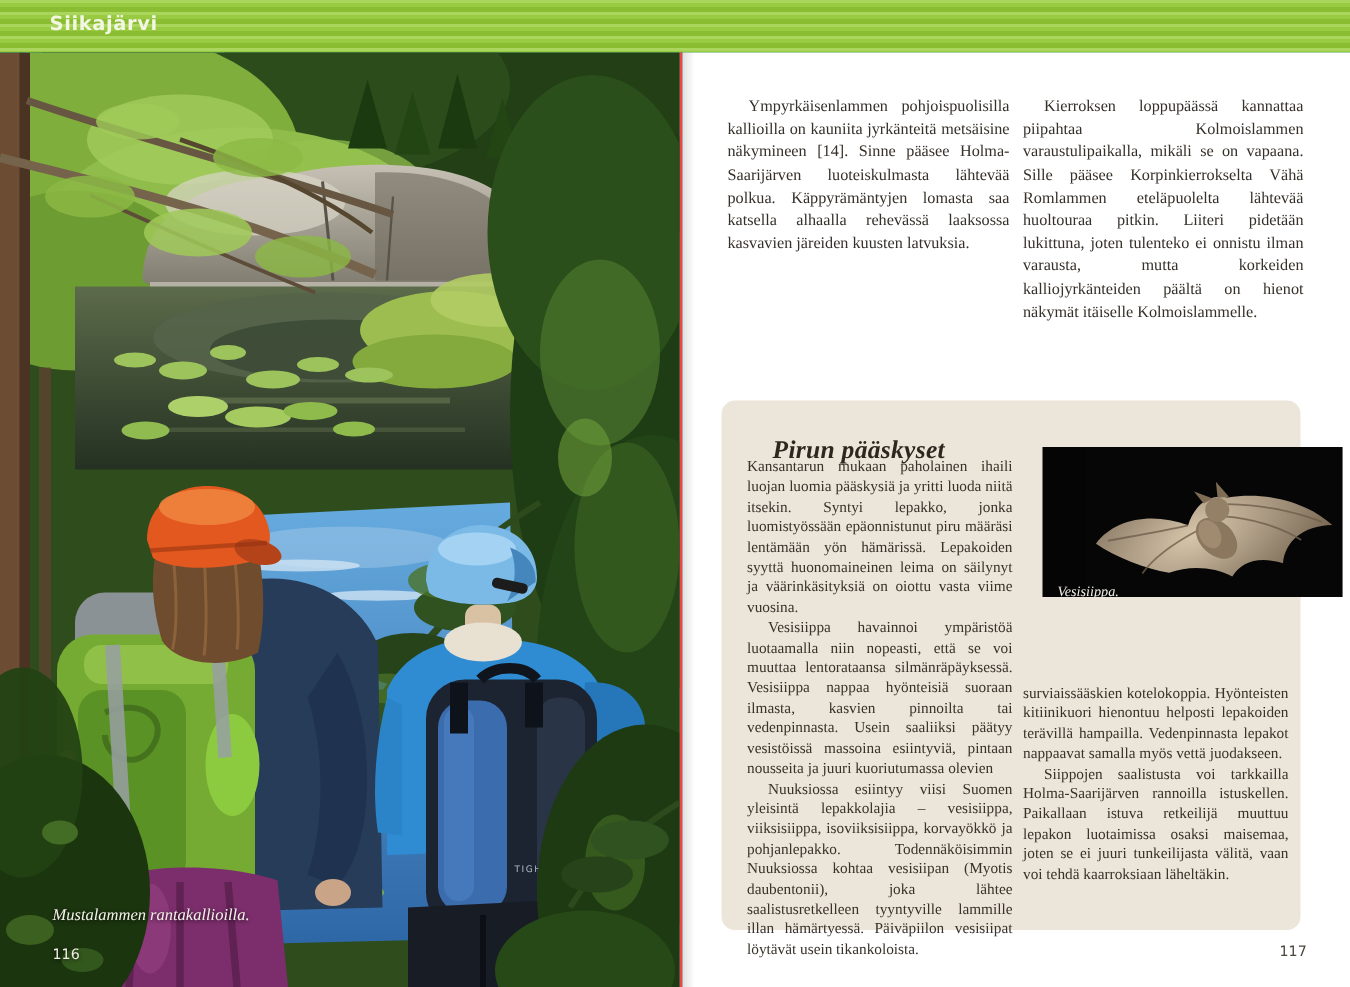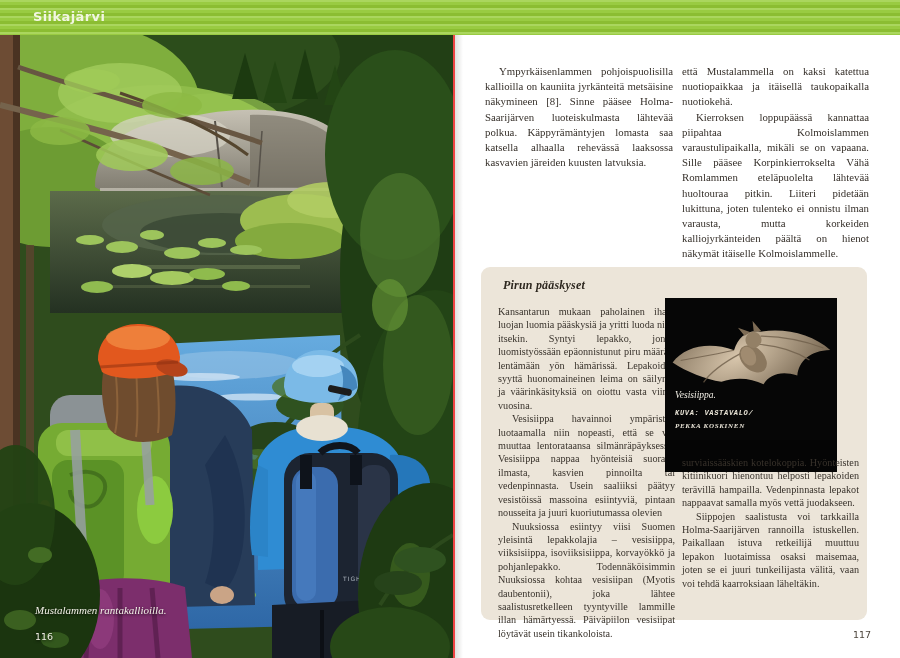--- a/index.html
+++ b/index.html
@@ -31,30 +31,30 @@
   .col{position:absolute;top:29px;width:188px;font-size:10.8px;line-height:15.2px;
     color:#36302a;text-align:justify;}
   .col1{left:30px;}
   .col2{left:227px;width:187px;}
   .col p,.s-col p{margin:0;}
   .indent{text-indent:14px;}
 
   
   .sidebar{position:absolute;left:26px;top:232px;width:386px;height:353px;
     background:#ece5d9;border-radius:9px;}
-  .sidebar-title{position:absolute;left:18px;top:7px;margin:4px;font-size:12px;
+  .sidebar-title{position:absolute;left:18px;top:7px;margin:16px;font-size:17px;
     font-style:italic;font-weight:600;color:#2d271f;letter-spacing:.2px;}
   .s-col{position:absolute;width:177px;font-size:10.2px;line-height:13.4px;
     color:#38322b;text-align:justify;}
   .s-col1{left:17px;top:38px;}
   .s-col2{left:201px;top:189px;}
 
   
-  .bat-photo{position:absolute;left:184px;top:31px;width:172px;height:174px;
-    background:#050505;overflow:hidden;}
+  .bat-photo{position:absolute;left:214px;top:31px;width:172px;height:100px;
+    background:#050505;overflow:hidden;padding-left:28px;}
   .bat-photo svg{display:block;}
   .bat-caption{position:absolute;left:10px;top:92px;font-style:italic;font-size:9.5px;
     color:#f2efe6;}
   .bat-credit{position:absolute;left:10px;font-style:italic;font-weight:bold;
     font-size:7px;letter-spacing:.7px;color:#e9e4d7;}
   .credit1{top:111px;font-family:Liberation Mono, monospace;} .credit2{top:124px;}
 
   .pageno-right{position:absolute;left:398px;top:594px;color:#4e473e;}
 </style>
 </head>
@@ -251,25 +251,24 @@
       </g>
     </svg>
     <figcaption class="photo-caption">Mustalammen rantakallioilla.</figcaption>
     <div class="pageno pageno-left">116</div>
   </figure>
 
   <section class="text-page">
     <div class="gutter-shadow"></div>
 
     <div class="col col1">
-      <p class="indent">Ympyrkäisenlammen pohjoispuolisilla kallioilla on kauniita jyrkänteitä metsäisine näkymineen [8]. Sinne pääsee Holma-Saarijärven luoteiskulmasta lähtevää polkua. Käppyrämäntyjen lomasta saa katsella alhaalla rehevässä laaksossa kasvavien järeiden kuusten latvuksia.</p>
+      <p class="indent">Ympyrkäisenlammen pohjoispuolisilla kallioilla on kauniita jyrkänteitä metsäisine näkymineen [14]. Sinne pääsee Holma-Saarijärven luoteiskulmasta lähtevää polkua. Käppyrämäntyjen lomasta saa katsella alhaalla rehevässä laaksossa kasvavien järeiden kuusten latvuksia.</p>
     </div>
 
     <div class="col col2">
-      <p>että Mustalammella on kaksi katettua nuotiopaikkaa ja itäisellä taukopaikalla nuotiokehä.</p>
       <p class="indent">Kierroksen loppupäässä kannattaa piipahtaa Kolmoislammen varaustulipaikalla, mikäli se on vapaana. Sille pääsee Korpinkierrokselta Vähä Romlammen eteläpuolelta lähtevää huoltouraa pitkin. Liiteri pidetään lukittuna, joten tulenteko ei onnistu ilman varausta, mutta korkeiden kalliojyrkänteiden päältä on hienot näkymät itäiselle Kolmoislammelle.</p>
     </div>
 
     <aside class="sidebar">
       <h2 class="sidebar-title">Pirun pääskyset</h2>
 
       <div class="s-col s-col1">
         <p>Kansantarun mukaan paholainen ihaili luojan luomia pääskysiä ja yritti luoda niitä itsekin. Syntyi lepakko, jonka luomistyössään epäonnistunut piru määräsi lentämään yön hämärissä. Lepakoiden syyttä huonomaineinen leima on säilynyt ja väärinkäsityksiä on oiottu vasta viime vuosina.</p>
         <p class="indent">Vesisiippa havainnoi ympäristöä luotaamalla niin nopeasti, että se voi muuttaa lentorataansa silmänräpäyksessä. Vesisiippa nappaa hyönteisiä suoraan ilmasta, kasvien pinnoilta tai vedenpinnasta. Usein saaliiksi päätyy vesistöissä massoina esiintyviä, pintaan nousseita ja juuri kuoriutumassa olevien</p>
         <p class="indent">Nuuksiossa esiintyy viisi Suomen yleisintä lepakkolajia – vesisiippa, viiksisiippa, isoviiksisiippa, korvayökkö ja pohjanlepakko. Todennäköisimmin Nuuksiossa kohtaa vesisiipan (Myotis daubentonii), joka lähtee saalistusretkelleen tyyntyville lammille illan hämärtyessä. Päiväpiilon vesisiipat löytävät usein tikankoloista.</p>

